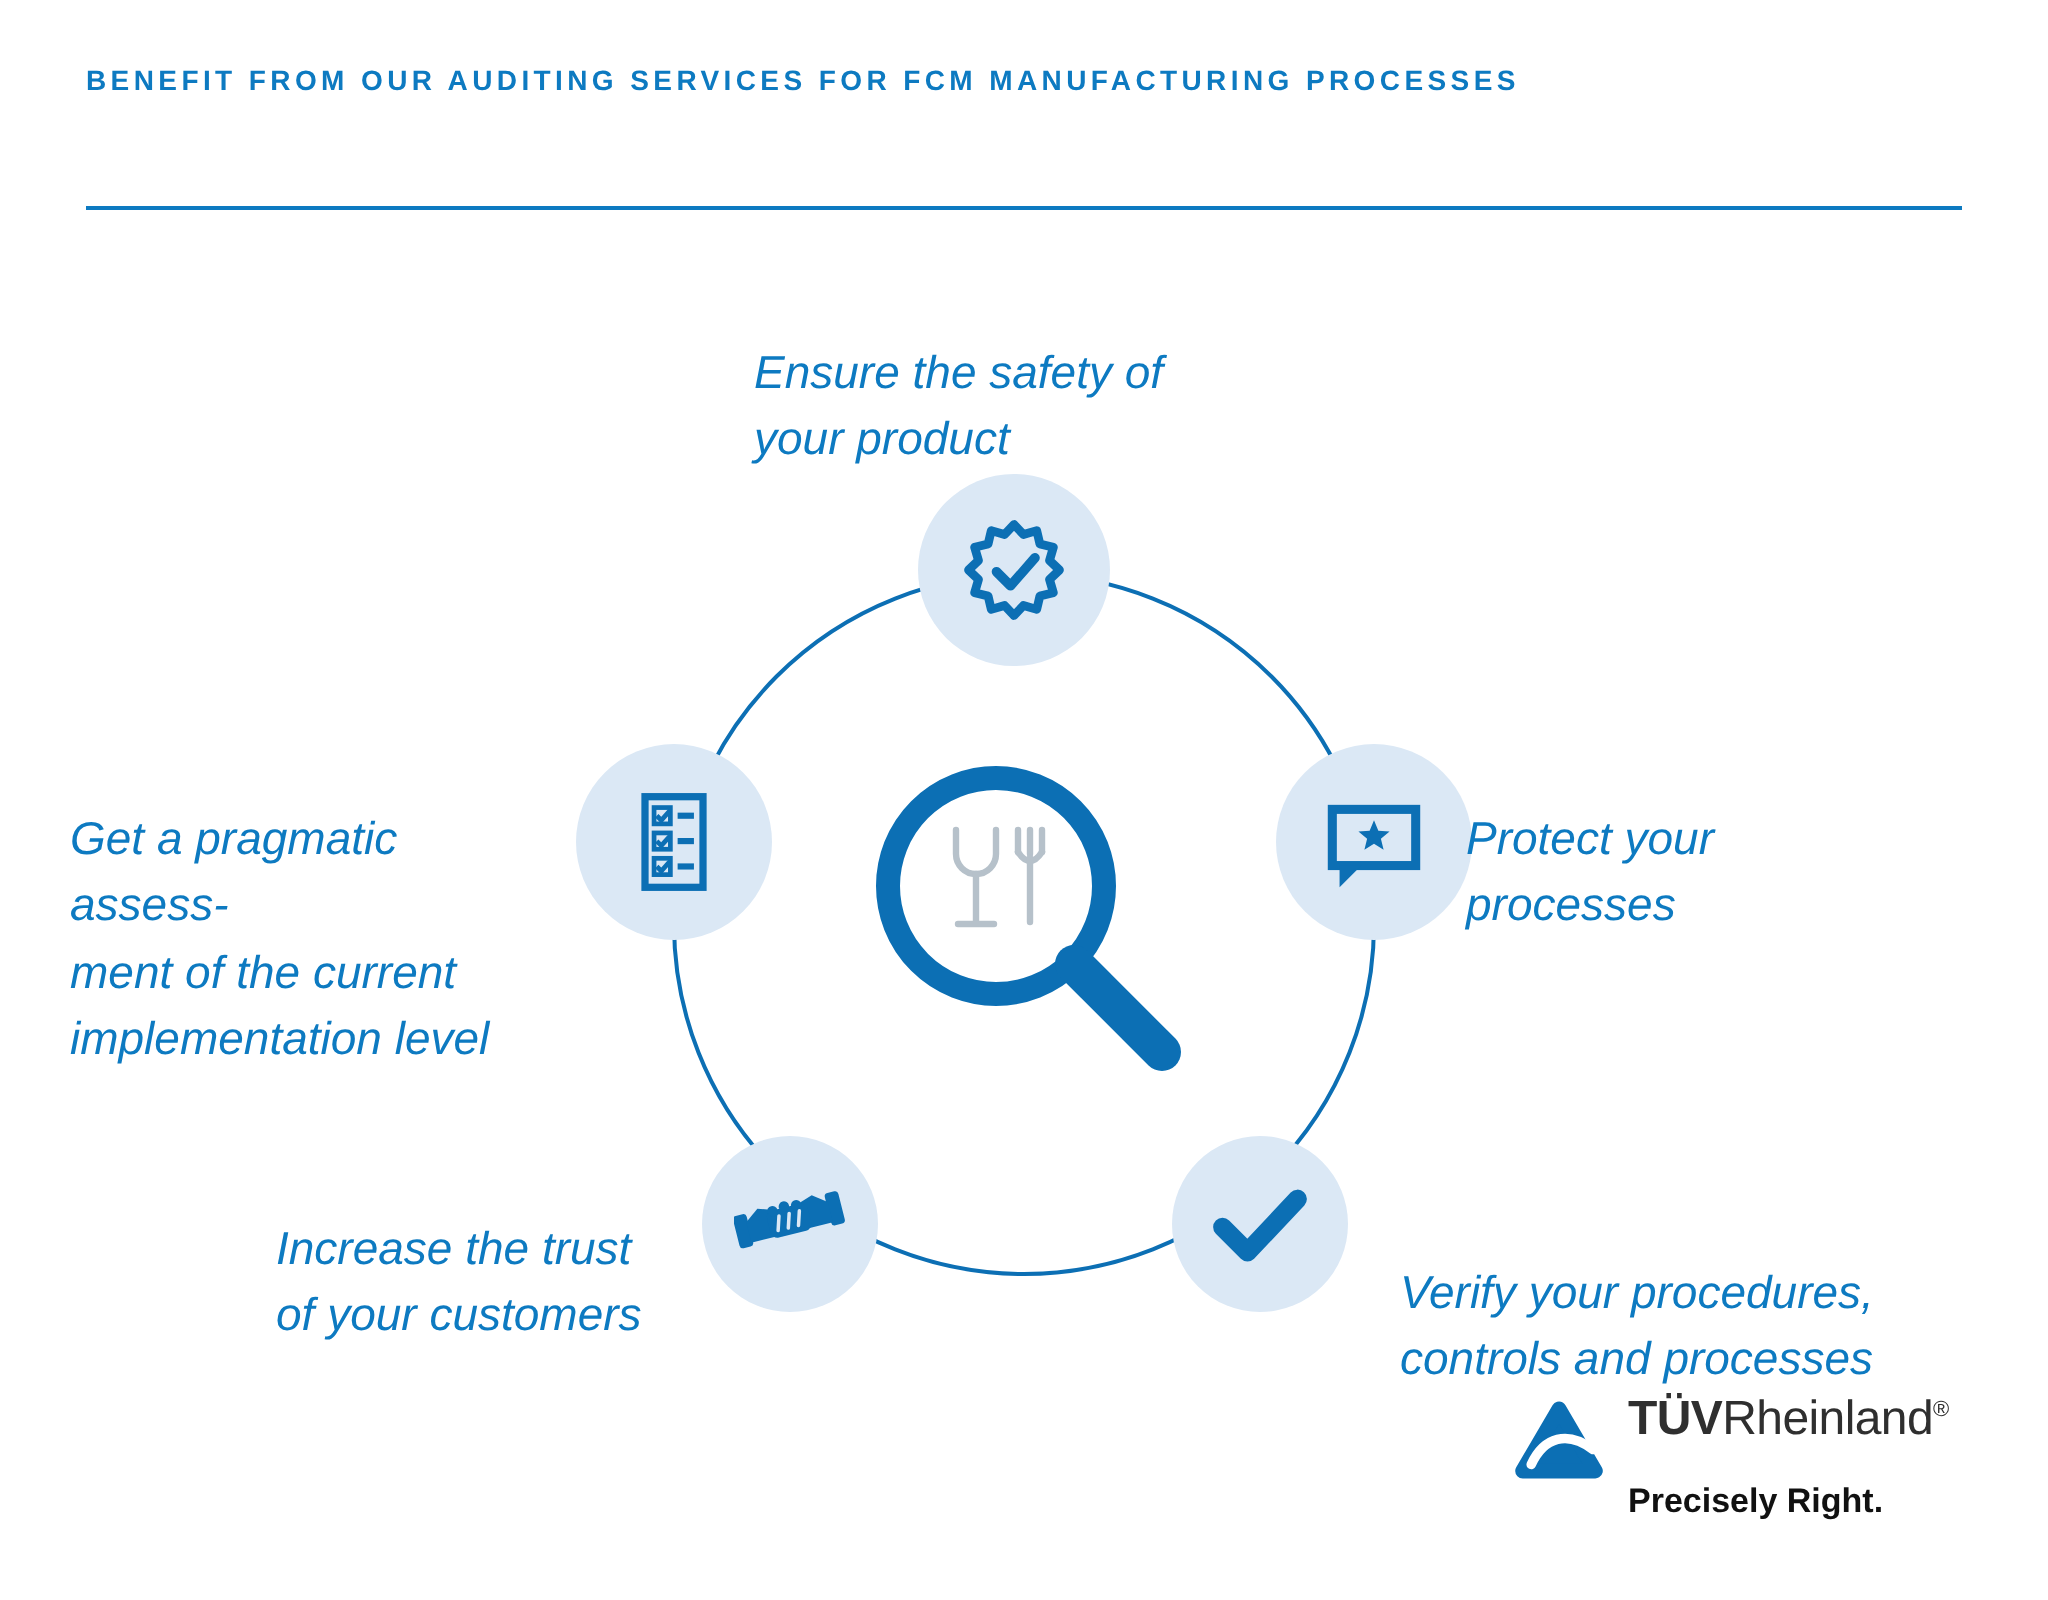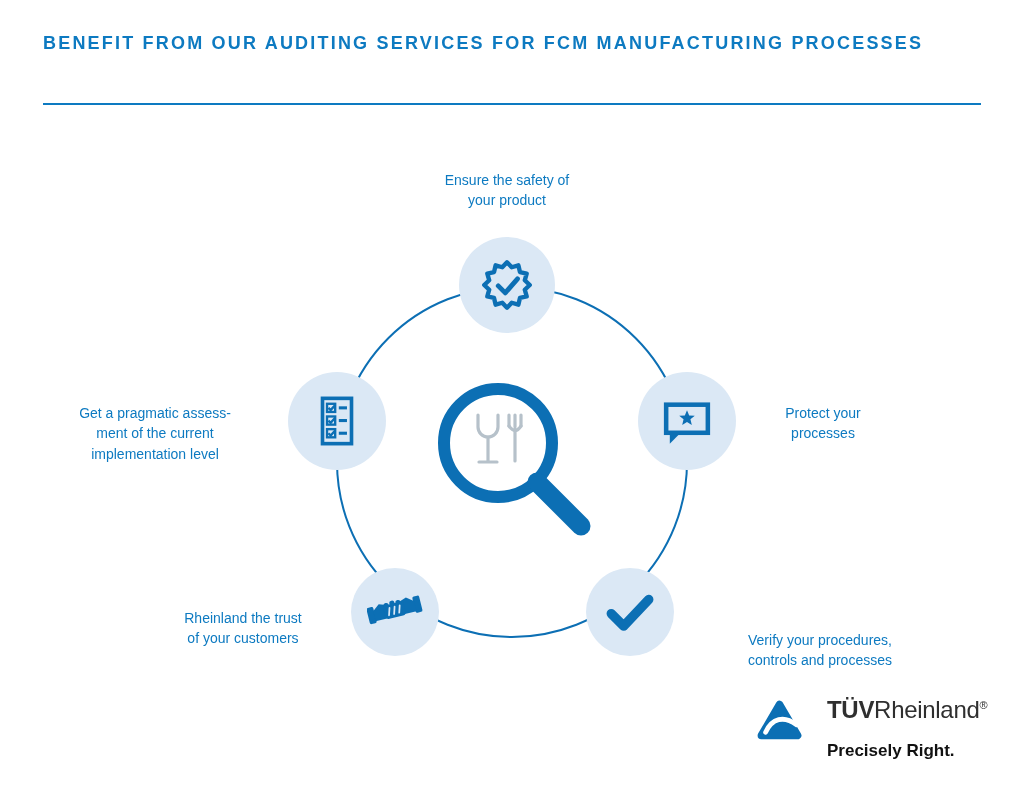--- a/index.html
+++ b/index.html
@@ -6,21 +6,21 @@
   html,body { background:#ffffff; }
   body {
     width:1024px; height:800px; position:relative; overflow:hidden;
     font-family:"Liberation Sans", sans-serif;
   }
   .stage { position:absolute; inset:0; }
 
   .title {
     position:absolute; left:43px; top:30px; width:925px;
     color:var(--heading,#0d7ac1);
-    font-size:18px; font-weight:bold; letter-spacing:2.2px; line-height:1.52;
+    font-size:14px; font-weight:bold; letter-spacing:2.2px; line-height:1.52;
   }
   .rule {
     position:absolute; left:43px; top:103px; width:938px; height:2px;
     background:var(--heading,#0d7ac1);
   }
 
   .big-circle {
     position:absolute; left:336px; top:286px; width:352px; height:352px;
     border:2px solid var(--primary,#0c6fb4); border-radius:50%;
   }
@@ -33,35 +33,35 @@
     display:flex; align-items:center; justify-content:center;
   }
   .node-top   { left:459px; top:237px; width:96px; height:96px; }
   .node-left  { left:288px; top:372px; width:98px; height:98px; }
   .node-right { left:638px; top:372px; width:98px; height:98px; }
   .node-bl    { left:351px; top:568px; width:88px; height:88px; }
   .node-br    { left:586px; top:568px; width:88px; height:88px; }
 
   .label {
     position:absolute; color:var(--heading,#0d7ac1);
-    font-size:14px; line-height:1.45; text-align:center; white-space:pre-line;
+    font-size:23px; line-height:1.45; text-align:left; white-space:pre-line;font-style:italic;
   }
   .label-top   { left:377px; top:170px; width:260px; }
   .label-left  { left:35px;  top:403px; width:240px; }
   .label-right { left:733px; top:403px; width:180px; }
   .label-bl    { left:138px; top:608px; width:210px; }
   .label-br    { left:700px; top:630px; width:240px; }
 
   
   .s  { stroke:var(--primary,#0c6fb4); fill:none; }
   .f  { fill:var(--primary,#0c6fb4); }
   .gr { stroke:var(--glyph-gray,#b6c1ca); fill:none; }
   .ridge { stroke:var(--node-bg,#dbe8f5); fill:none; }
 
-  .logo { position:absolute; left:756px; top:696px; display:flex; gap:24px; align-items:flex-start; }
+  .logo { position:absolute; left:756px; top:696px; display:flex; gap:11px; align-items:flex-start; }
   .logo-mark { width:47px; height:43px; margin-top:3px; flex:0 0 auto; }
   .brand { font-size:24px; color:var(--logo-text,#2f2f2f); letter-spacing:-0.3px; }
   .brand .b { font-weight:bold; }
   .reg { font-size:11px; vertical-align:super; }
   .tagline { font-size:17px; font-weight:bold; color:var(--tagline,#111111); margin-top:17px; }
 </style>
 </head>
 <body>
 
 <div class="stage">
@@ -150,21 +150,21 @@
     </svg>
   </div>
 
   <div class="label label-top">Ensure the safety of
 your product</div>
   <div class="label label-left">Get a pragmatic assess-
 ment of the current
 implementation level</div>
   <div class="label label-right">Protect your
 processes</div>
-  <div class="label label-bl">Rheinland the trust
+  <div class="label label-bl">Increase the trust
 of your customers</div>
   <div class="label label-br">Verify your procedures,
 controls and processes</div>
 
   <div class="logo">
     <svg class="logo-mark" viewBox="0 0 44 40">
       <polygon class="f" points="22,5 39,34 5,34" stroke="var(--primary,#0c6fb4)" stroke-width="7" stroke-linejoin="round"></polygon>
       <path d="M9 31 C 15 18 26 15 38 24" stroke="#ffffff" stroke-width="4.5" fill="none" stroke-linecap="round"></path>
     </svg>
     <div class="logo-text">

